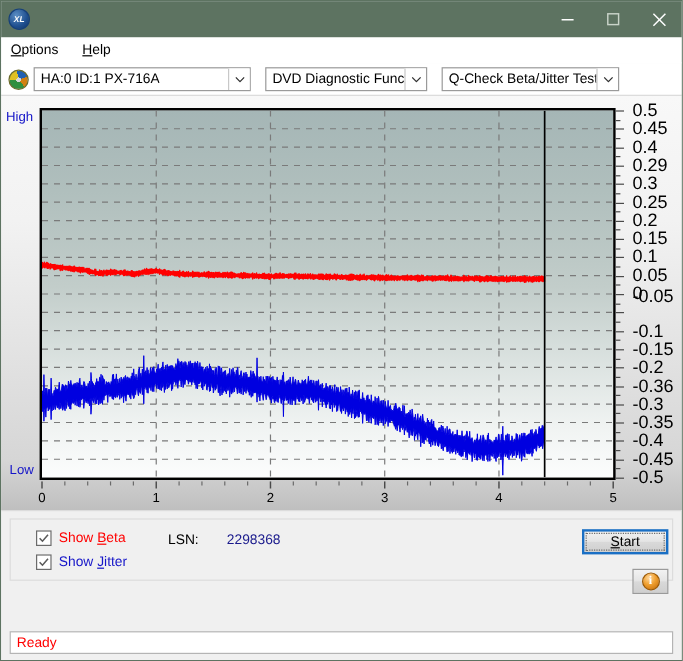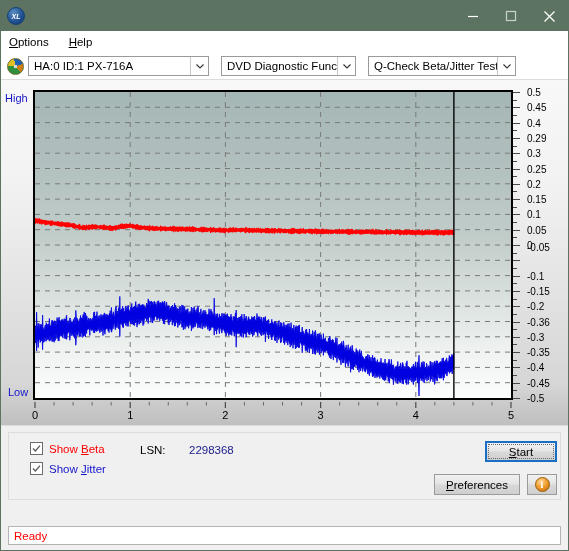--- a/index.html
+++ b/index.html
@@ -86,30 +86,30 @@
     background:linear-gradient(180deg,#a5b6b6 0%,#b0bfbd 22%,#c2cdca 48%,#dde4e2 70%,#f0f3f2 86%,#fcfdfd 100%);
     overflow:hidden;
   }
   .gridwrap{position:absolute;left:0;top:0;width:100%;height:100%;}
   .gridwrap svg{display:block;}
   .lbl-high{position:absolute;left:4px;top:12px;color:#1515c8;font-size:11px;}
   .lbl-low{position:absolute;left:7px;top:306px;color:#1515c8;font-size:11px;}
   .xaxis{position:absolute;left:32px;top:320px;width:480px;height:24px;}
   .xtick-lab{position:absolute;top:9px;font-size:11px;color:#000;transform:translateX(-50%);}
   .yaxis{position:absolute;left:512px;top:10px;width:57px;height:312px;}
-  .ytick-lab{position:absolute;left:14px;font-size:10px;color:#000;transform:translateY(-50%);white-space:nowrap;}
+  .ytick-lab{position:absolute;left:14px;font-size:15px;color:#000;transform:translateY(-50%);white-space:nowrap;}
   .ytick-mark{position:absolute;left:0;width:7px;height:1px;background:#4a4a4a;}
   .ytick-mark.minor{width:4px;}
   
   .controls{
     flex:1 1 auto;background:#f0f0f0;position:relative;
     border-top:1px solid #dcdcdc;
   }
   .ctrl-box{
-    position:absolute;left:7px;top:6px;right:7px;height:68px;
+    position:absolute;left:7px;top:6px;right:7px;height:52px;
     border:1px solid #dcdcdc;background:#f0f0f0;box-sizing:border-box;
   }
   .cbrow{position:absolute;display:flex;align-items:center;}
   .cbrow.r1{left:21px;top:9px;}
   .cbrow.r2{left:21px;top:29px;}
   .cbox{
     width:13px;height:13px;border:1px solid #6b6b6b;background:#ffffff;
     box-sizing:border-box;position:relative;margin-right:6px;flex:0 0 13px;
   }
   .cbox svg{position:absolute;left:1px;top:1px;}
@@ -374,23 +374,20 @@
         <span class="cb-jitter">Show <u>J</u>itter</span>
       </div>
 
       <div class="lsn-lab">LSN:</div>
       <div class="lsn-val">2298368</div>
 
       <div class="btn btn-start">
         <span class="inner"><u>S</u>tart</span>
       </div>
 
-      <div class="btn btn-prefs">
-        <span><u>P</u>references</span>
-      </div>
 
       <div class="btn btn-info">
         <span class="info-dot">i</span>
       </div>
     </div>
 
     <div class="statusbar">
       <span class="status-text">Ready</span>
     </div>
   </div>

